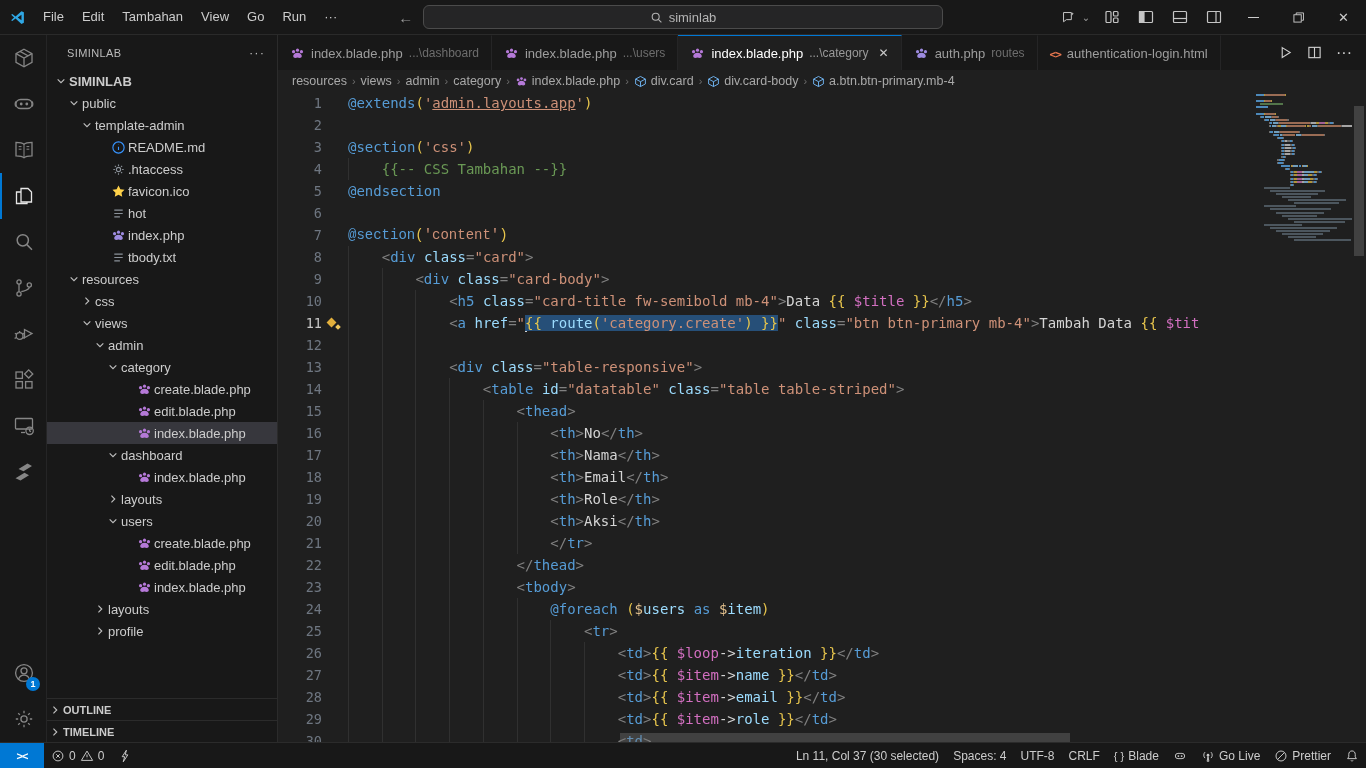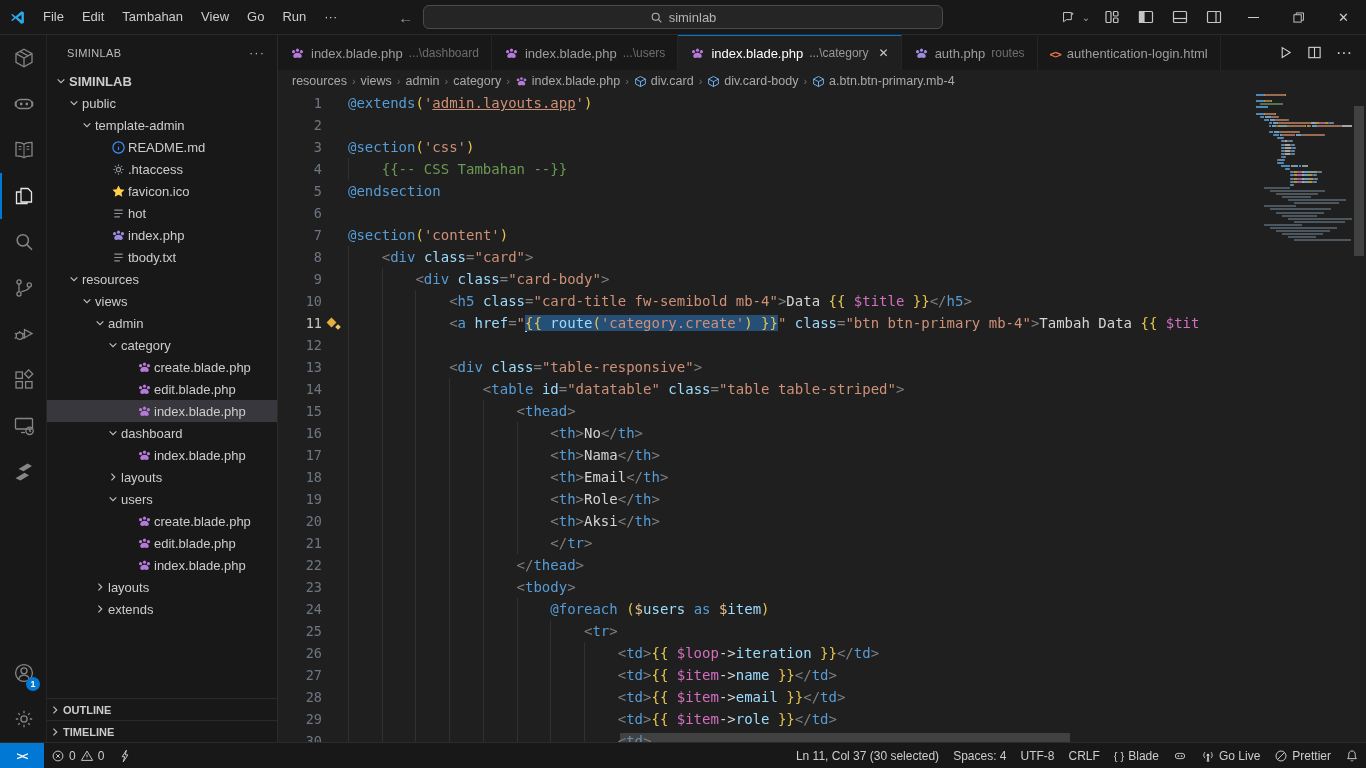--- a/index.html
+++ b/index.html
@@ -380,20 +380,28 @@
           <span class="tchev">
             <svg viewBox="0 0 16 16" fill="none" stroke="currentColor" stroke-width="1.3">
               <path d="M4.2 6.2 8 10l3.8-3.8"></path>
             </svg>
           </span>
           <span>resources</span>
         </div>
         <div class="trow" style="padding-left: 32px;">
           <span class="tchev">
             <svg viewBox="0 0 16 16" fill="none" stroke="currentColor" stroke-width="1.3">
+              <path d="M6.2 4.2 10 8l-3.8 3.8"></path>
+            </svg>
+          </span>
+          <span>css</span>
+        </div>
+        <div class="trow" style="padding-left: 32px;">
+          <span class="tchev">
+            <svg viewBox="0 0 16 16" fill="none" stroke="currentColor" stroke-width="1.3">
               <path d="M4.2 6.2 8 10l3.8-3.8"></path>
             </svg>
           </span>
           <span>views</span>
         </div>
         <div class="trow" style="padding-left: 45px;">
           <span class="tchev">
             <svg viewBox="0 0 16 16" fill="none" stroke="currentColor" stroke-width="1.3">
               <path d="M4.2 6.2 8 10l3.8-3.8"></path>
             </svg>
@@ -523,21 +531,21 @@
             </svg>
           </span>
           <span>layouts</span>
         </div>
         <div class="trow" style="padding-left: 45px;">
           <span class="tchev">
             <svg viewBox="0 0 16 16" fill="none" stroke="currentColor" stroke-width="1.3">
               <path d="M6.2 4.2 10 8l-3.8 3.8"></path>
             </svg>
           </span>
-          <span>extends</span>
+          <span>profile</span>
         </div>
       </div>
     <div id="sb-sections">
         <div class="sb-section">
           <span class="tchev">
             <svg viewBox="0 0 16 16" fill="none" stroke="currentColor" stroke-width="1.3">
               <path d="M6.2 4.2 10 8l-3.8 3.8"></path>
             </svg>
           </span>
           <span>OUTLINE</span>
@@ -683,21 +691,21 @@
         </span>
       </div>
     <div class="codearea">
       <div id="code-lines">
           <div class="cl"><span class="ln">1</span><span class="glyph"></span><span class="code" style="padding-left: 0ch;"><span class="tk-d">@extends</span><span class="tk-b">(</span><span class="tk-s">'</span><span class="tk-u">admin.layouts.app</span><span class="tk-s">'</span><span class="tk-b">)</span></span></div>
           <div class="cl"><span class="ln">2</span><span class="glyph"></span><span class="code" style="padding-left: 0ch;"></span></div>
           <div class="cl"><span class="ln">3</span><span class="glyph"></span><span class="code" style="padding-left: 0ch;"><span class="tk-d">@section</span><span class="tk-b">(</span><span class="tk-s">'css'</span><span class="tk-b">)</span></span></div>
           <div class="cl"><span class="ln">4</span><span class="glyph"></span><span class="code" style="padding-left: 4ch;"><span class="g" style="left: 0ch;"></span><span class="tk-c">{{-- CSS Tambahan --}}</span></span></div>
           <div class="cl"><span class="ln">5</span><span class="glyph"></span><span class="code" style="padding-left: 0ch;"><span class="tk-d">@endsection</span></span></div>
           <div class="cl"><span class="ln">6</span><span class="glyph"></span><span class="code" style="padding-left: 0ch;"></span></div>
-          <div class="cl"><span class="ln">7</span><span class="glyph"></span><span class="code" style="padding-left: 0ch;"><span class="tk-d">@section</span><span class="tk-b">(</span><span class="tk-s">'content'</span><span class="tk-b">)</span></span></div>
+          <div class="cl"><span class="ln">7</span><span class="glyph"></span><span class="code" style="padding-left: 0ch; font-family: Liberation Mono, monospace;"><span class="tk-d">@section</span><span class="tk-b">(</span><span class="tk-s">'content'</span><span class="tk-b">)</span></span></div>
           <div class="cl"><span class="ln">8</span><span class="glyph"></span><span class="code" style="padding-left: 4ch;"><span class="g" style="left: 0ch;"></span><span class="tk-p">&lt;</span><span class="tk-d">div</span><span class="tk-w"> </span><span class="tk-a">class</span><span class="tk-p">=</span><span class="tk-s">"card"</span><span class="tk-p">&gt;</span></span></div>
           <div class="cl"><span class="ln">9</span><span class="glyph"></span><span class="code" style="padding-left: 8ch;"><span class="g" style="left: 0ch;"></span><span class="g" style="left: 4ch;"></span><span class="tk-p">&lt;</span><span class="tk-d">div</span><span class="tk-w"> </span><span class="tk-a">class</span><span class="tk-p">=</span><span class="tk-s">"card-body"</span><span class="tk-p">&gt;</span></span></div>
           <div class="cl"><span class="ln">10</span><span class="glyph"></span><span class="code" style="padding-left: 12ch;"><span class="g" style="left: 0ch;"></span><span class="g" style="left: 4ch;"></span><span class="g" style="left: 8ch;"></span><span class="tk-p">&lt;</span><span class="tk-d">h5</span><span class="tk-w"> </span><span class="tk-a">class</span><span class="tk-p">=</span><span class="tk-s">"card-title fw-semibold mb-4"</span><span class="tk-p">&gt;</span><span class="tk-t">Data </span><span class="tk-b">{{ </span><span class="tk-k">$title</span><span class="tk-b"> }}</span><span class="tk-p">&lt;/</span><span class="tk-d">h5</span><span class="tk-p">&gt;</span></span></div>
           <div class="cl cur"><span class="ln">11</span><span class="glyph"><span class="spark"></span></span><span class="code" style="padding-left: 12ch;"><span class="g" style="left: 0ch;"></span><span class="g" style="left: 4ch;"></span><span class="g" style="left: 8ch;"></span><span class="tk-p">&lt;</span><span class="tk-d">a</span><span class="tk-w"> </span><span class="tk-a">href</span><span class="tk-p">=</span><span class="tk-s">"</span><span class="caret"></span><span class="tk-b selx">{{ </span><span class="tk-a selx">route</span><span class="tk-b selx">(</span><span class="tk-s selx">'category.create'</span><span class="tk-b selx">)</span><span class="tk-w selx"> </span><span class="tk-b selx">}}</span><span class="tk-s">"</span><span class="tk-w"> </span><span class="tk-a">class</span><span class="tk-p">=</span><span class="tk-s">"btn btn-primary mb-4"</span><span class="tk-p">&gt;</span><span class="tk-t">Tambah Data </span><span class="tk-b">{{ </span><span class="tk-k">$tit</span></span></div>
           <div class="cl"><span class="ln">12</span><span class="glyph"></span><span class="code" style="padding-left: 0ch;"><span class="g" style="left: 0ch;"></span><span class="g" style="left: 4ch;"></span><span class="g" style="left: 8ch;"></span></span></div>
           <div class="cl"><span class="ln">13</span><span class="glyph"></span><span class="code" style="padding-left: 12ch;"><span class="g" style="left: 0ch;"></span><span class="g" style="left: 4ch;"></span><span class="g" style="left: 8ch;"></span><span class="tk-p">&lt;</span><span class="tk-d">div</span><span class="tk-w"> </span><span class="tk-a">class</span><span class="tk-p">=</span><span class="tk-s">"table-responsive"</span><span class="tk-p">&gt;</span></span></div>
           <div class="cl"><span class="ln">14</span><span class="glyph"></span><span class="code" style="padding-left: 16ch;"><span class="g" style="left: 0ch;"></span><span class="g" style="left: 4ch;"></span><span class="g" style="left: 8ch;"></span><span class="g" style="left: 12ch;"></span><span class="tk-p">&lt;</span><span class="tk-d">table</span><span class="tk-w"> </span><span class="tk-a">id</span><span class="tk-p">=</span><span class="tk-s">"datatable"</span><span class="tk-w"> </span><span class="tk-a">class</span><span class="tk-p">=</span><span class="tk-s">"table table-striped"</span><span class="tk-p">&gt;</span></span></div>
           <div class="cl"><span class="ln">15</span><span class="glyph"></span><span class="code" style="padding-left: 20ch;"><span class="g" style="left: 0ch;"></span><span class="g" style="left: 4ch;"></span><span class="g" style="left: 8ch;"></span><span class="g" style="left: 12ch;"></span><span class="g" style="left: 16ch;"></span><span class="tk-p">&lt;</span><span class="tk-d">thead</span><span class="tk-p">&gt;</span></span></div>
           <div class="cl"><span class="ln">16</span><span class="glyph"></span><span class="code" style="padding-left: 24ch;"><span class="g" style="left: 0ch;"></span><span class="g" style="left: 4ch;"></span><span class="g" style="left: 8ch;"></span><span class="g" style="left: 12ch;"></span><span class="g" style="left: 16ch;"></span><span class="g" style="left: 20ch;"></span><span class="tk-p">&lt;</span><span class="tk-d">th</span><span class="tk-p">&gt;</span><span class="tk-t">No</span><span class="tk-p">&lt;/</span><span class="tk-d">th</span><span class="tk-p">&gt;</span></span></div>
           <div class="cl"><span class="ln">17</span><span class="glyph"></span><span class="code" style="padding-left: 24ch;"><span class="g" style="left: 0ch;"></span><span class="g" style="left: 4ch;"></span><span class="g" style="left: 8ch;"></span><span class="g" style="left: 12ch;"></span><span class="g" style="left: 16ch;"></span><span class="g" style="left: 20ch;"></span><span class="tk-p">&lt;</span><span class="tk-d">th</span><span class="tk-p">&gt;</span><span class="tk-t">Nama</span><span class="tk-p">&lt;/</span><span class="tk-d">th</span><span class="tk-p">&gt;</span></span></div>

